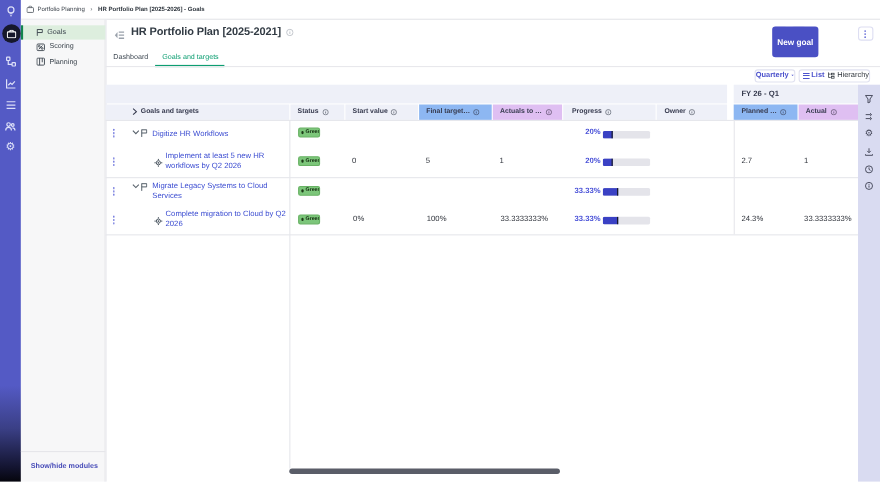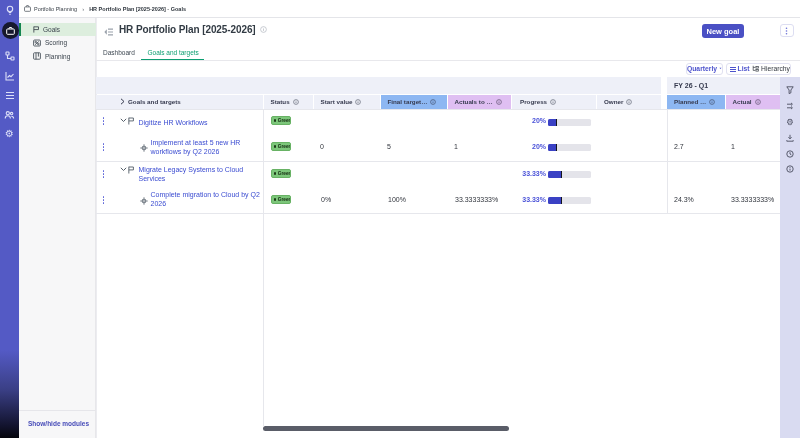--- a/index.html
+++ b/index.html
@@ -31,21 +31,21 @@
   #side-foot-line { position:absolute; left:0; top:392px; width:77px; border-top:1px solid #e6e6ea; }
   #side-foot { position:absolute; left:9px; top:402px; font-size:6.5px; font-weight:bold; color:#474cb8; }
 
   
   #main-border-left { left:96px; top:18px; width:1px; height:420px; background:#ececf0; }
   #collapse-ic { left:104px; top:28px; }
   #page-title { left:119px; top:24px; font-size:10px; font-weight:bold; color:#323b44; letter-spacing:-0.1px; }
   #title-info { left:255px; top:26px; }
   .sqbtn { position:absolute; width:14px; height:13px; border:1px solid #dddef2; border-radius:3px; background:#fff;
     display:flex; align-items:center; justify-content:center; }
-  #btn-newgoal { position:absolute; left:702px; top:24px; width:42px; height:14px; background:#4a50c4; border-radius:3px;
+  #btn-newgoal { position:absolute; left:702px; top:24px; width:42px; height:28px; background:#4a50c4; border-radius:3px;
     color:#fff; font-size:7.5px; font-weight:bold; display:flex; align-items:center; justify-content:center; }
 
   
   #tabs-border { left:96px; top:60px; width:704px; height:1px; background:#e8e8ec; }
   .tab { position:absolute; top:48.5px; font-size:6.5px; color:#3f4953; }
   #tab-active-underline { left:141px; top:59px; width:63px; height:2px; background:#0c9e71; }
   #tab1 { color:#0c9e71; }
 
   
   #btn-period { position:absolute; left:686px; top:63px; width:37px; height:11.5px; border:1px solid #e0e1f0; border-radius:3px;
@@ -193,21 +193,21 @@
 <div id="main-border-left" class="abs"></div>
 
 <div id="collapse-ic" class="abs">
   <svg width="9" height="8" viewBox="0 0 9 8">
       <g stroke="#9aa1ab" stroke-width="1">
         <path d="M4 1.2h5M4 4h5M4 6.8h5" stroke-width="1.2"></path>
         <path d="M2.8 1.2L0.4 4l2.4 2.8z" fill="#9aa1ab" stroke="none"></path>
       </g>
     </svg>
 </div>
-<div id="page-title" class="abs">HR Portfolio Plan [2025-2026]</div>
+<div id="page-title" class="abs">HR Portfolio Plan [2025-2021]</div>
 <div id="title-info" class="abs" style="left:260px">
   <svg width="7" height="7" viewBox="0 0 8 8">
       <circle cx="4" cy="4" r="3.3" fill="none" stroke="#b9bec5" stroke-width="0.9"></circle>
       <path d="M4 3.4v2.2M4 2.2v0.7" stroke="#b9bec5" stroke-width="0.9"></path>
     </svg>
 </div>
 
 <div class="sqbtn" style="left:702px; top:24px;">
   <svg width="8" height="8" viewBox="0 0 8 8">
       <path d="M4 0.8a3.2 3.2 0 1 1-2.7 4.9L0.8 7.2l1.6-0.4A3.2 3.2 0 0 1 4 0.8z" fill="none" stroke="#6c72d8" stroke-width="0.9"></path>

